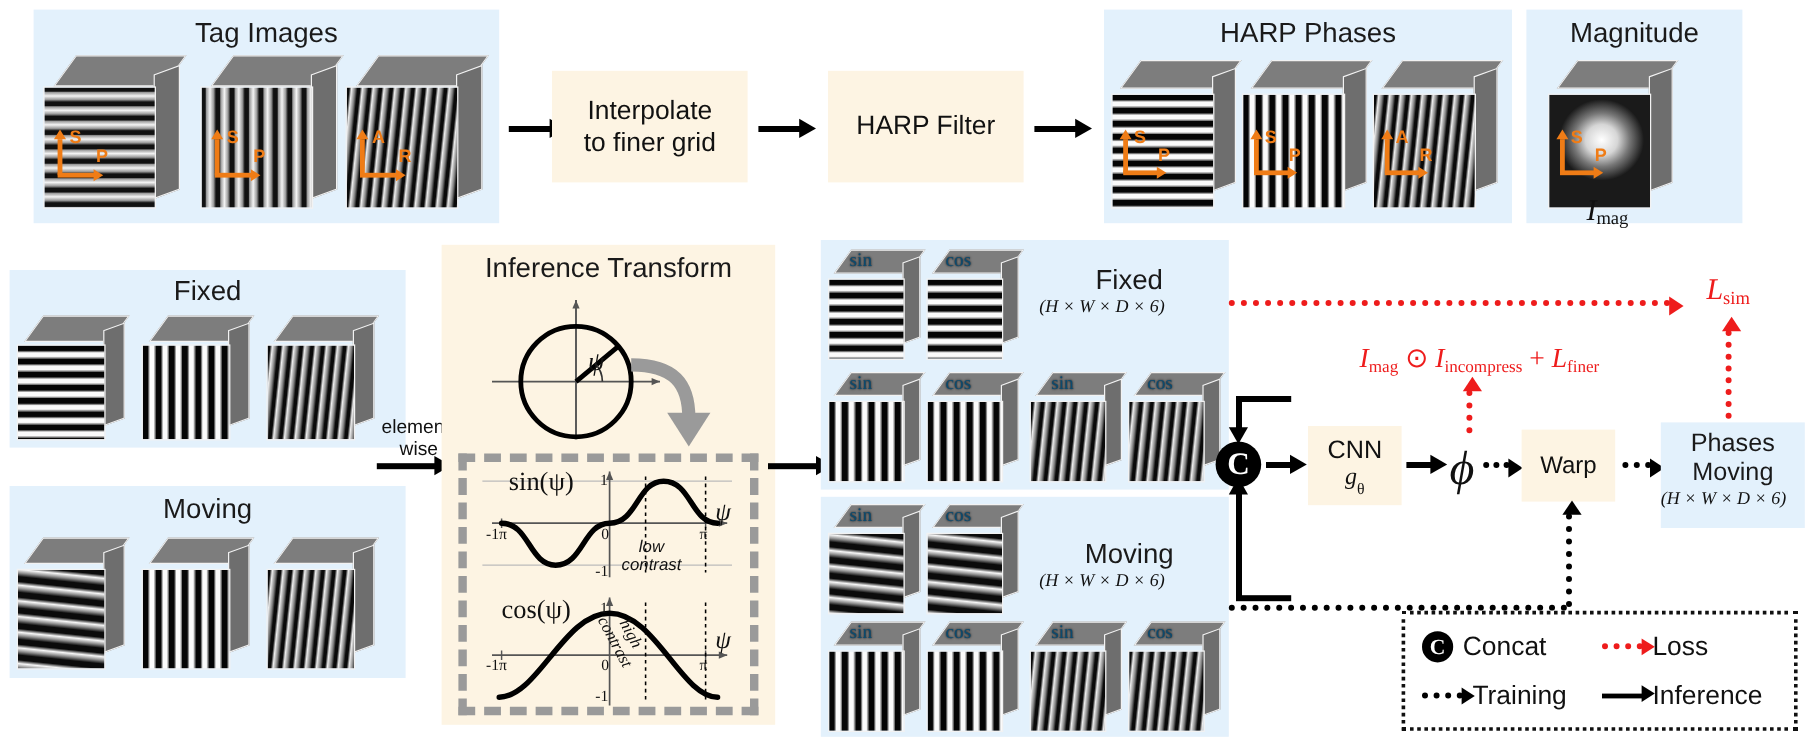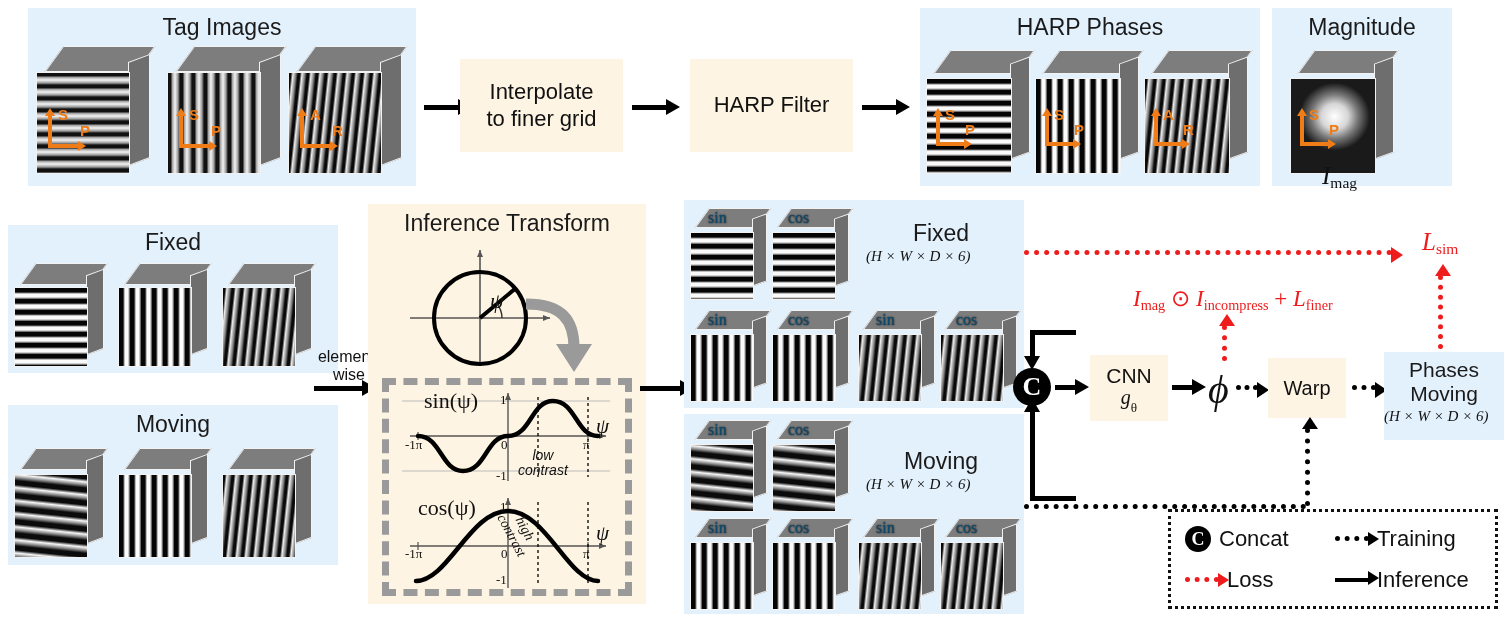--- a/index.html
+++ b/index.html
@@ -760,26 +760,26 @@
 
   <div class="legend" style="left:1168px; top:509px; width:330px; height:100px;">
     <div class="legend-grid">
       <div class="leg-item">
         <div class="concat sm" style="position:relative; left:0; top:0;">
           <span>C</span>
         </div>
         <div class="leg-label">Concat</div>
       </div>
       <div class="leg-item">
+        <div class="leg-dot-arrow red"></div>
+        <div class="leg-label">Loss</div>
+      </div>
+      <div class="leg-item">
         <div class="leg-dot-arrow"></div>
         <div class="leg-label">Training</div>
-      </div>
-      <div class="leg-item">
-        <div class="leg-dot-arrow red"></div>
-        <div class="leg-label">Loss</div>
       </div>
       <div class="leg-item">
         <div class="leg-solid-arrow"></div>
         <div class="leg-label">Inference</div>
       </div>
     </div>
   </div>
 
 </div>
 

